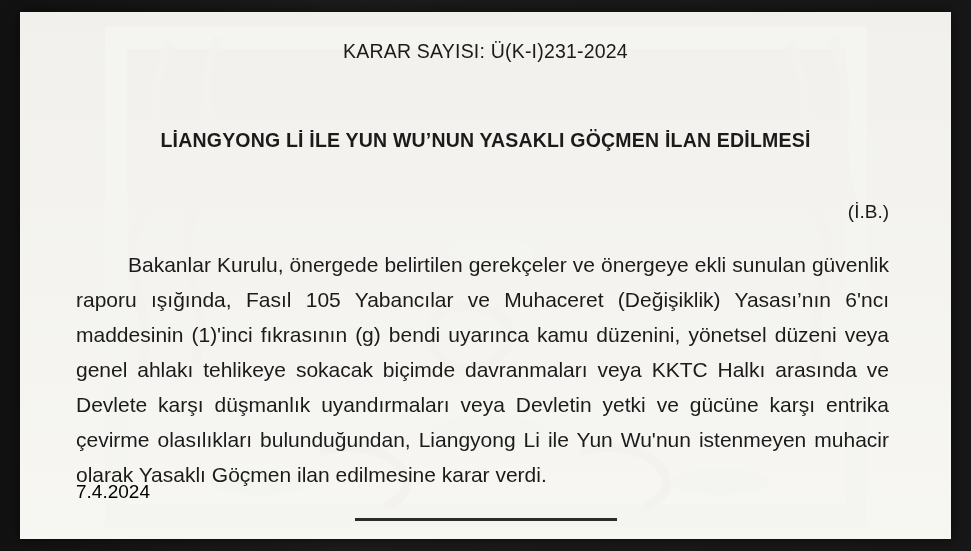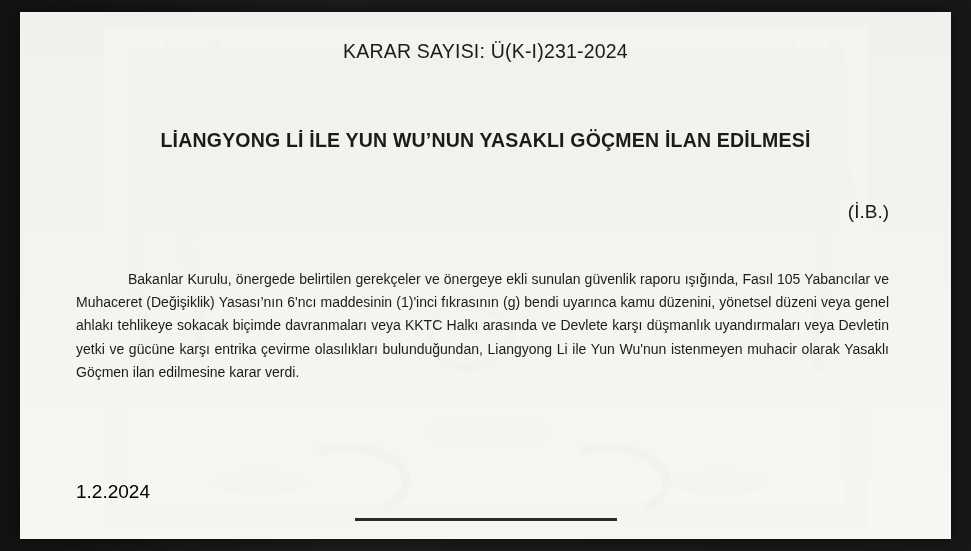--- a/index.html
+++ b/index.html
@@ -69,22 +69,22 @@
     margin-top: 46px;
     text-align: right;
     font-size: 19px;
     line-height: 1.45;
     padding-right: 6px;
   }
   .proposal-line2 {
     margin-top: 1px;
   }
   .main-paragraph {
-    margin-top: 42px;
-    font-size: 14px;
+    margin-top: 21px;
+    font-size: 21px;
     line-height: 1.67;
     text-align: justify;
     text-justify: inter-word;
     text-indent: 52px;
     padding-right: 6px;
   }
   .date-line {
     position: absolute;
     left: 56px;
     bottom: 36px;
@@ -139,17 +139,17 @@
 
       <div class="doc-title">LİANGYONG Lİ İLE YUN WU’NUN YASAKLI GÖÇMEN İLAN EDİLMESİ</div>
 
       <div class="proposal-block">
         <div class="proposal-line2">(İ.B.)</div>
       </div>
 
       <p class="main-paragraph">Bakanlar Kurulu, önergede belirtilen gerekçeler ve önergeye ekli sunulan güvenlik raporu ışığında, Fasıl 105 Yabancılar ve Muhaceret (Değişiklik) Yasası’nın 6'ncı maddesinin (1)'inci fıkrasının (g) bendi uyarınca kamu düzenini, yönetsel düzeni veya genel ahlakı tehlikeye sokacak biçimde davranmaları veya KKTC Halkı arasında ve Devlete karşı düşmanlık uyandırmaları veya Devletin yetki ve gücüne karşı entrika çevirme olasılıkları bulunduğundan, Liangyong Li ile Yun Wu'nun istenmeyen muhacir olarak Yasaklı Göçmen ilan edilmesine karar verdi.</p>
     </div>
 
-    <div class="date-line">1.2.2024</div>
+    <div class="date-line">7.4.2024</div>
 
     <div class="signature-rule"></div>
   </div>
 </div>
 
 </body></html>

